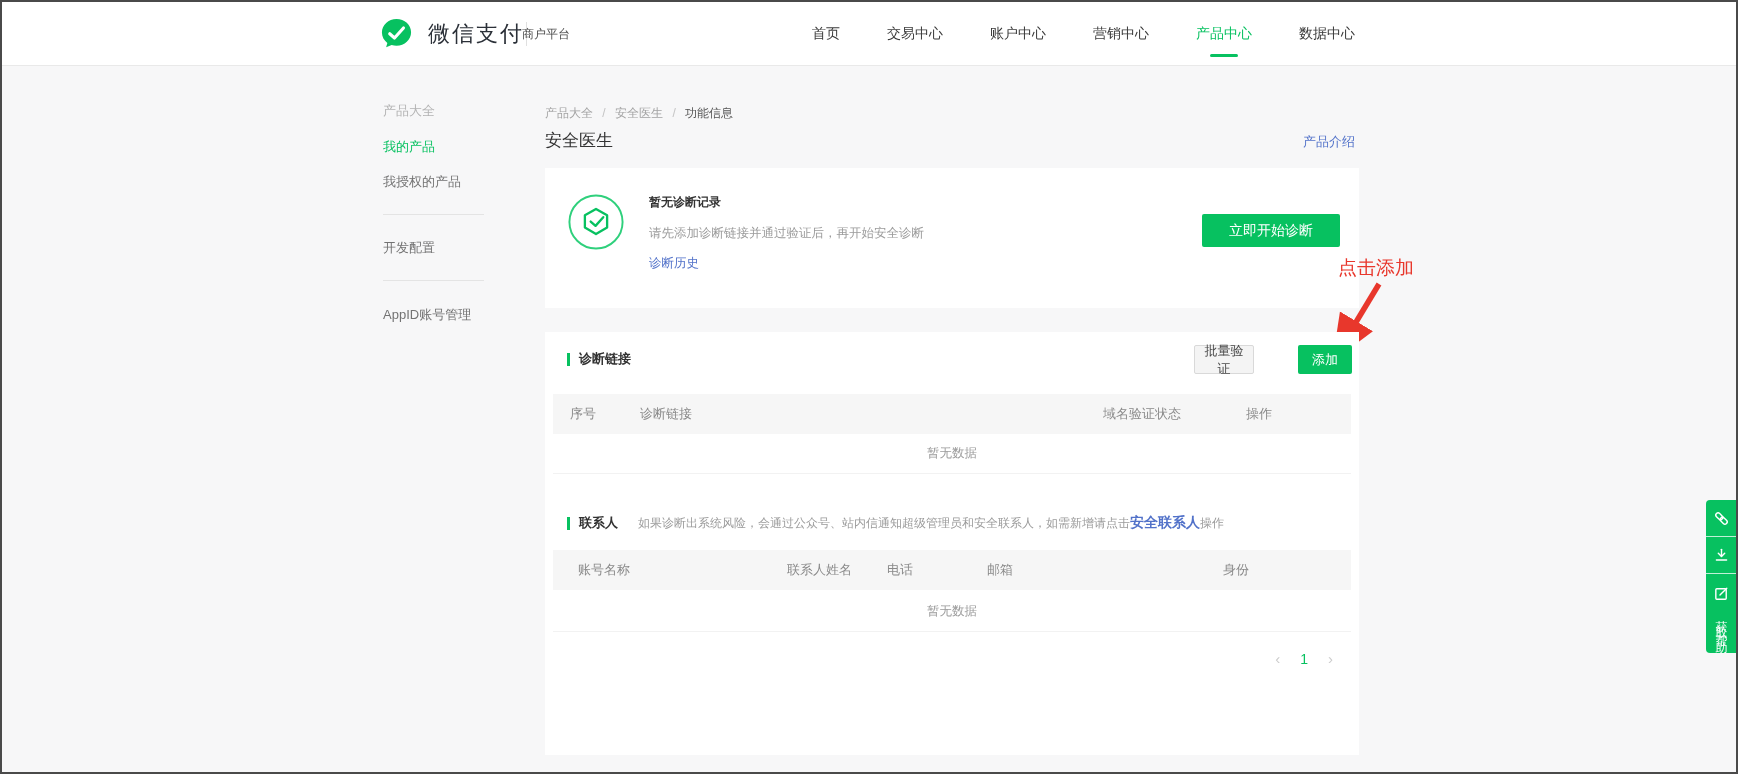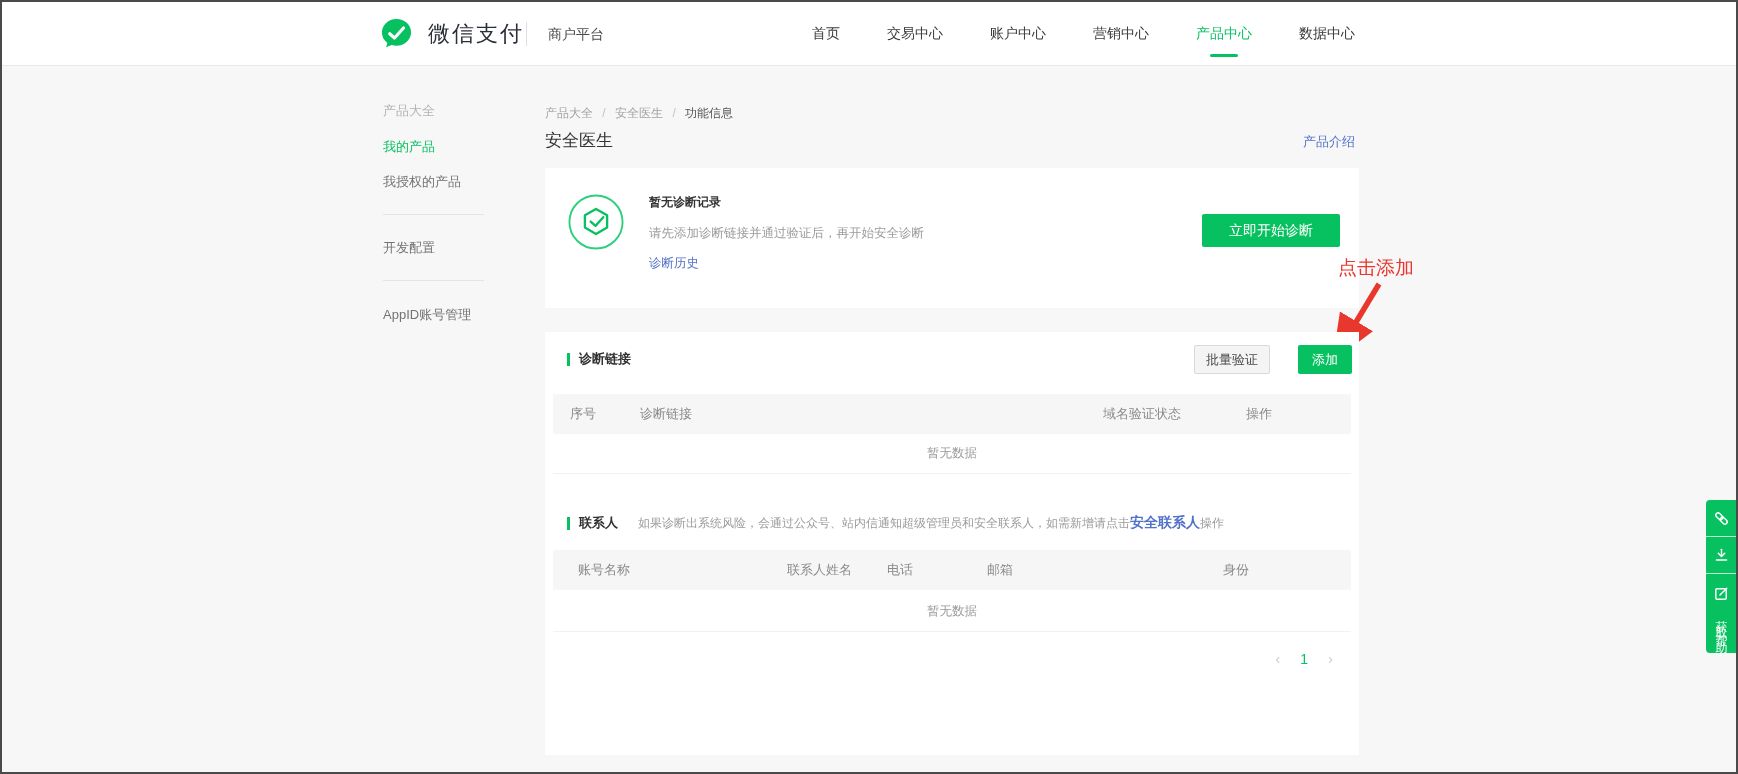--- a/index.html
+++ b/index.html
@@ -9,21 +9,21 @@
     background:#f7f7f8;border:2px solid #4a4a4a;
     font-family:"Liberation Sans","DejaVu Sans",sans-serif;
     -webkit-font-smoothing:antialiased;
   }
   
   .header{position:absolute;left:0;top:0;right:0;height:64px;background:#fff;border-bottom:1px solid #e9e9e9;z-index:5;}
   .logo{position:absolute;left:378px;top:15px;display:flex;align-items:center;cursor:pointer;}
   .logo svg{width:33px;height:33px;display:block;}
   .logo-text{font-size:22px;color:#2b3038;margin-left:15px;letter-spacing:2px;}
   .portal-divider{position:absolute;left:524px;top:20px;width:1px;height:24px;background:#e0e0e0;}
-  .portal{position:absolute;left:546px;top:24px;font-size:14px;color:#4b4b4b;text-align:center;}
+  .portal{position:absolute;left:520px;top:24px;font-size:12px;color:#4b4b4b;text-align:center;}
   .nav{position:absolute;right:381px;top:0;height:64px;display:flex;align-items:stretch;gap:47px;font-size:14px;color:#3a3a3a;}
   .nav-item{position:relative;display:flex;align-items:center;cursor:pointer;}
   .nav-item.active{color:var(--brand-green,#07c160);}
   .nav-item.active::after{content:"";position:absolute;left:50%;transform:translateX(-50%);bottom:9px;width:28px;height:3px;border-radius:2px;background:var(--brand-green,#07c160);}
   
   .side-item{position:absolute;left:381px;font-size:13px;color:#737373;cursor:pointer;white-space:nowrap;}
   .side-item.dim{color:#b3b3b3;}
   .side-item.active{color:var(--brand-green,#07c160);}
   .side-divider{position:absolute;left:381px;width:101px;height:1px;background:#e4e4e4;}
   
@@ -47,21 +47,21 @@
   .ann-arrow{position:absolute;left:1298px;top:270px;pointer-events:none;}
   
   .card2{left:543px;top:330px;width:814px;height:423px;}
   .sec{position:absolute;left:22px;right:22px;height:30px;display:flex;align-items:center;}
   .sec1{top:12px;}
   .sec2{top:176px;}
   .sec-bar{width:3px;height:13px;background:var(--brand-green,#07c160);margin-right:9px;flex:none;}
   .sec-title{font-size:13px;font-weight:700;color:#333;margin-right:20px;white-space:nowrap;}
   .sec-hint{font-size:12px;color:#9b9b9b;white-space:nowrap;}
   .sec-hint .inline-link{font-size:14px;font-weight:700;color:var(--link-blue,#5272c9);cursor:pointer;}
-  .btn-batch{position:absolute;left:649px;top:13px;width:76px;height:29px;background:#f4f4f4;border:1px solid #d9d9d9;color:#4a4a4a;font-size:13px;}
+  .btn-batch{position:absolute;left:649px;top:13px;width:60px;height:29px;background:#f4f4f4;border:1px solid #d9d9d9;color:#4a4a4a;font-size:13px;}
   .btn-add{position:absolute;left:753px;top:13px;width:54px;height:29px;background:var(--brand-green,#07c160);color:#fff;font-size:13px;}
   .thead{position:absolute;left:8px;right:8px;height:40px;background:#f6f6f6;display:flex;align-items:center;font-size:13px;color:#8a8a8a;}
   .t1-head{top:62px;}
   .t2-head{top:218px;}
   .t1-c1{width:87px;padding-left:17px;}
   .t1-c2{flex:1;}
   .t1-c3{width:143px;}
   .t1-c4{width:105px;}
   .t2-c1{width:234px;padding-left:25px;}
   .t2-c2{width:100px;}

